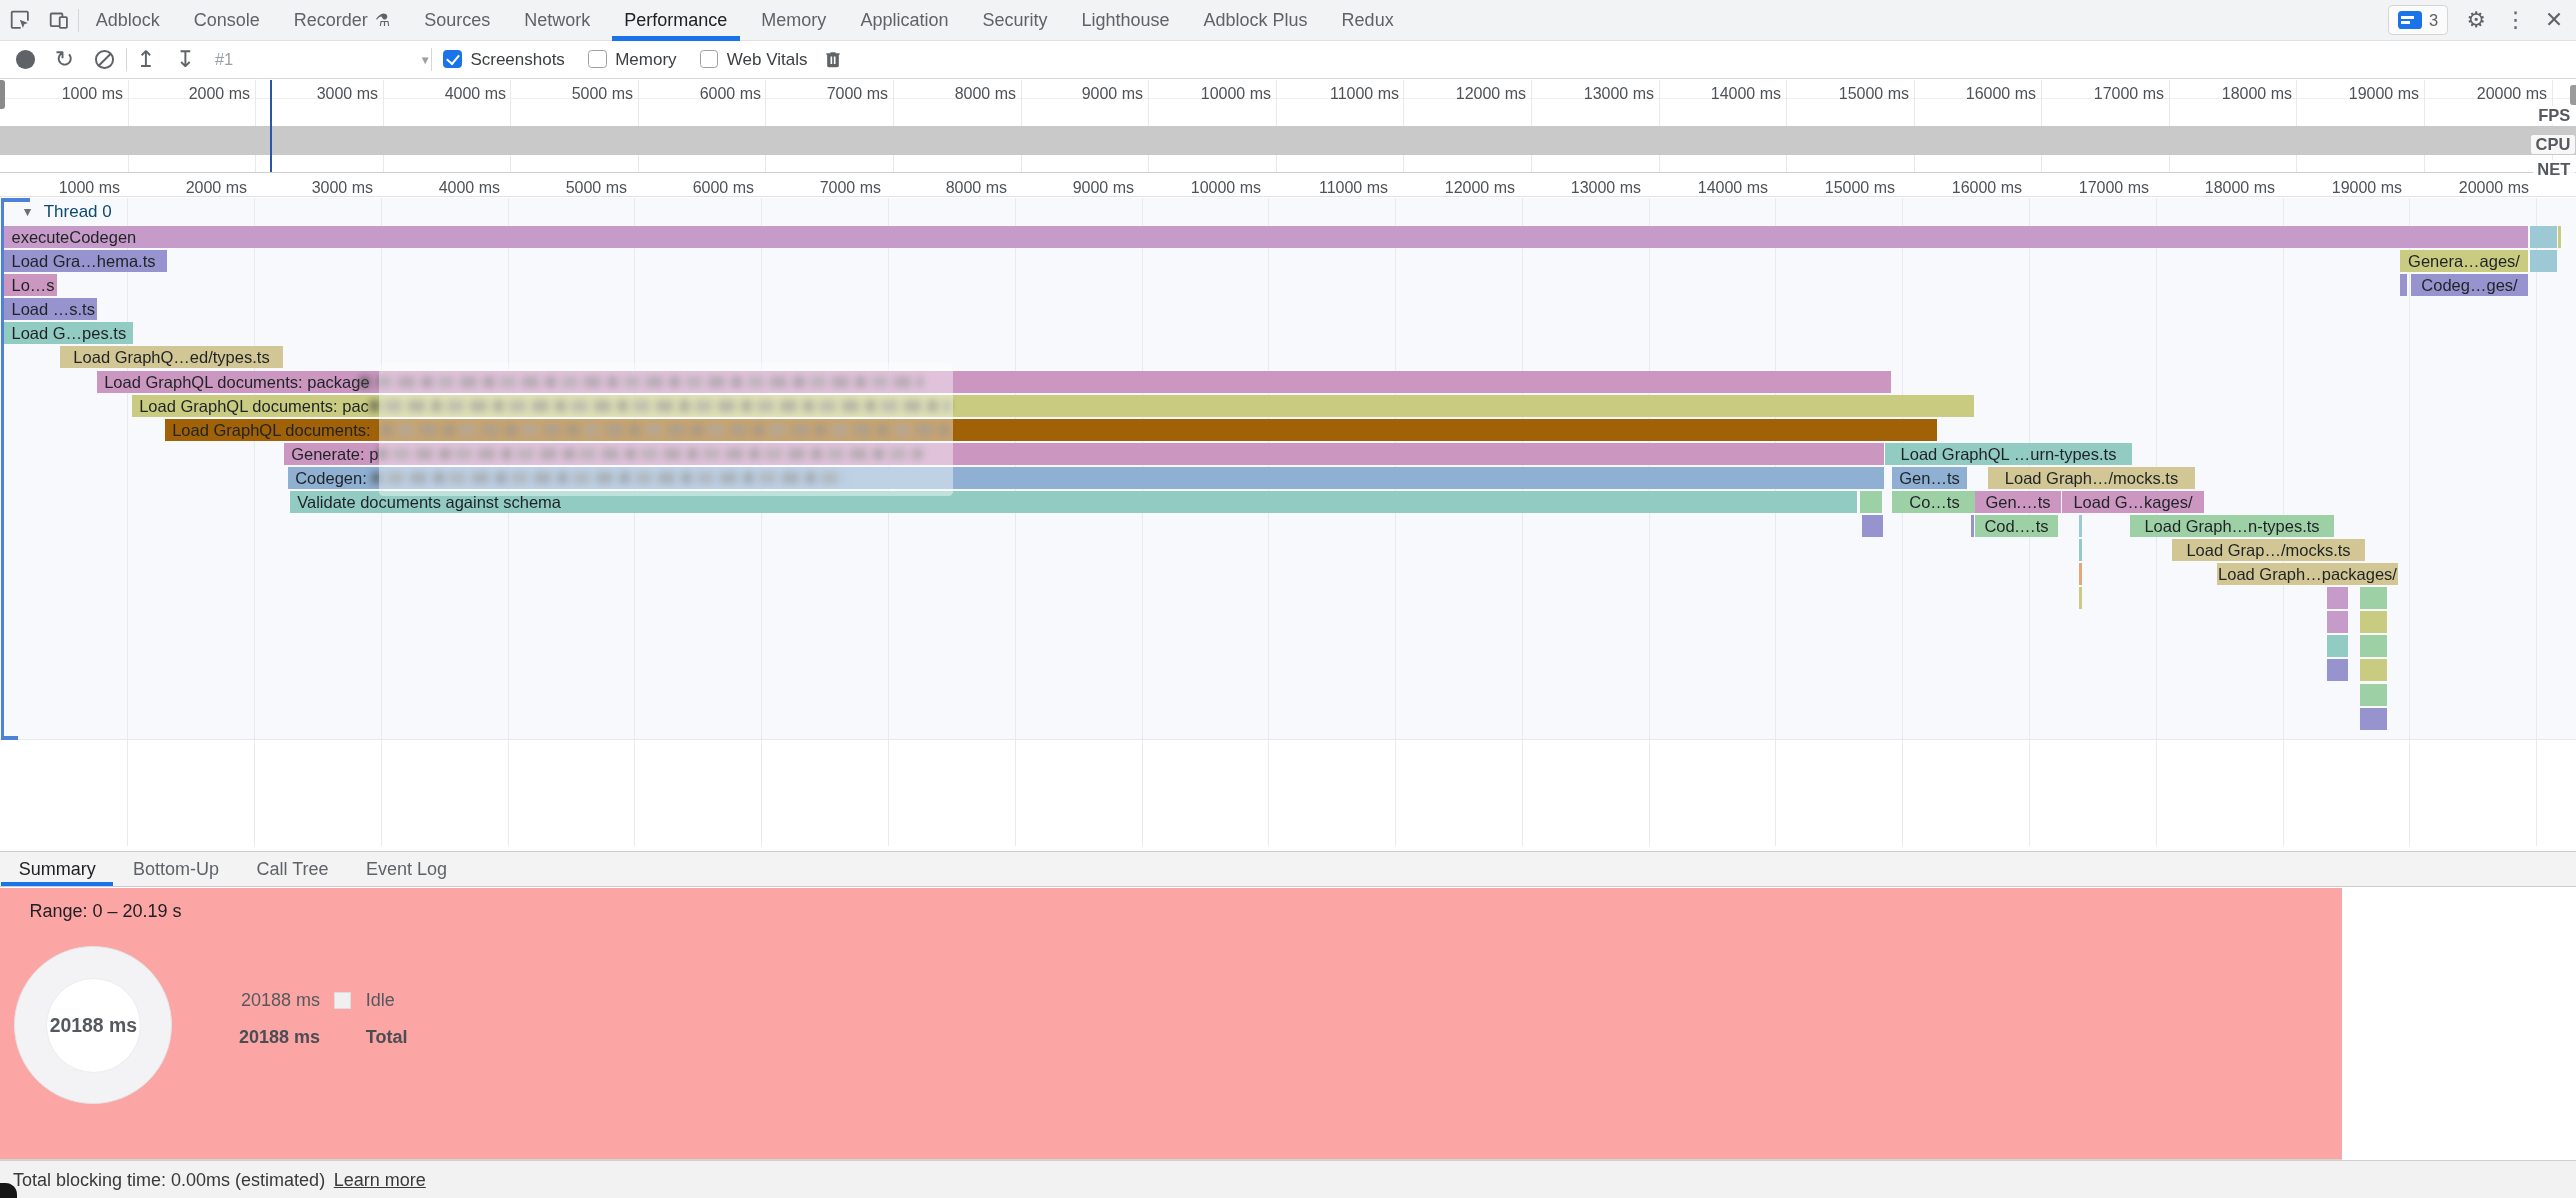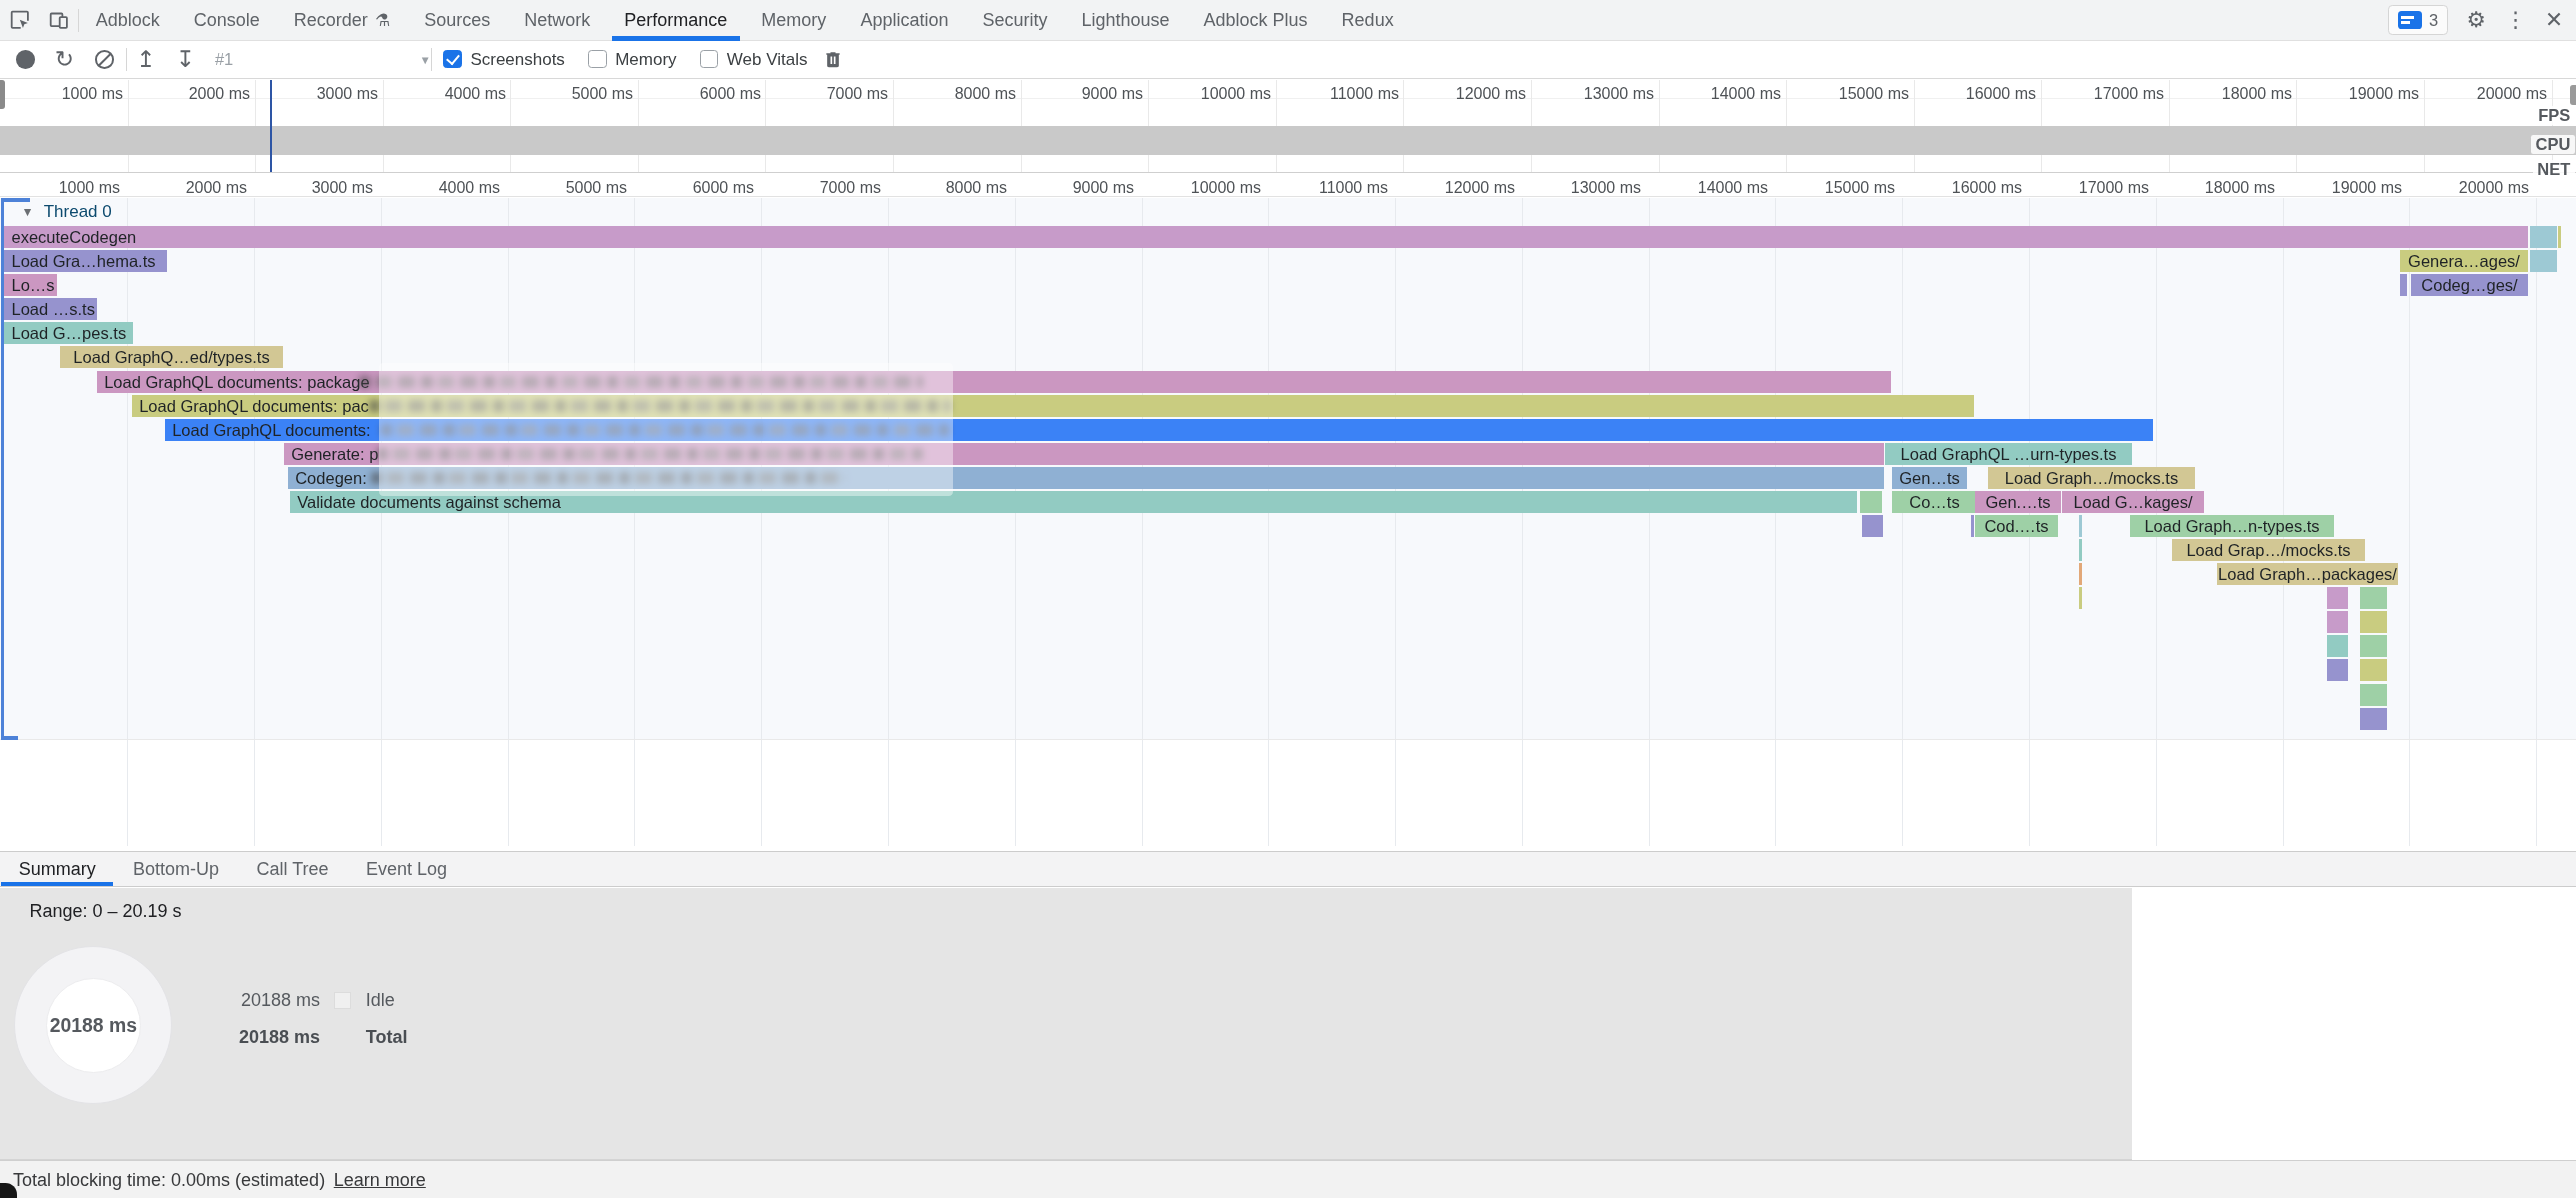--- a/index.html
+++ b/index.html
@@ -72,21 +72,21 @@
   .bar.center .lbl { padding-left:0; }
   .smudge { position:absolute; top:5px; height:12.2px; border-radius:2.9px; opacity:.6; filter:blur(3.6px);
     background:repeating-linear-gradient(90deg,#4a4a4a 0 11.5px,rgba(0,0,0,0) 11.5px 16.5px,#6d6d6d 16.5px 33px,rgba(0,0,0,0) 33px 39px,#585858 39px 56px,rgba(0,0,0,0) 56px 62px); }
   #blur-overlay { position:absolute; left:379px; top:165px; width:574px; height:133px; background:rgba(255,255,255,.42); border-radius:4.3px; }
 
   
   #bottom-tabstrip { left:0; top:851px; width:2576px; height:36px; background:#f3f3f4; border-top:0.7px solid #ccc; border-bottom:0.7px solid #ccc; display:flex; }
   .btab { position:relative; display:flex; align-items:center; padding:0 18.7px; font-size:18px; color:#5f6368; }
   .btab.active { color:#202124; }
   .btab.active::after { content:""; position:absolute; left:1.4px; right:1.4px; bottom:0; height:3.6px; background:#1a73e8; }
-  #summary-body { left:0; top:888px; width:2132px; height:272px; background:#e5e5e5; border-bottom:0.7px solid #d4d4d4;text-decoration:underline; }
+  #summary-body { left:0; top:888px; width:2342px; height:272px; background:#fca5a5; border-bottom:0.7px solid #d4d4d4;text-decoration:underline; }
   #range-text { position:absolute; left:29.5px; top:13px; font-size:18px; color:#202124; }
   #donut { position:absolute; left:14.4px; top:58px; width:158px; height:158px; border-radius:50%; background:#f3f3f5; border:0.7px solid #e3e3e6; display:flex; align-items:center; justify-content:center; }
   #donut-hole { width:95px; height:95px; border-radius:50%; background:#fff; border:0.7px solid #ececee; display:flex; align-items:center; justify-content:center; }
   #donut-label { font-size:19.4px; font-weight:bold; color:#55595e; }
   #legend { position:absolute; left:230px; top:102px; display:flex; flex-direction:column; gap:16px; }
   .leg-row { display:flex; align-items:center; gap:14.4px; }
   .leg-val { width:90px; text-align:right; font-size:18px; color:#55595e; }
   .leg-swatch { width:17px; height:17px; background:#f0f0f0; border:0.7px solid #dcdcdc; }
   .leg-swatch.none { visibility:hidden; }
   .leg-name { font-size:18px; color:#55595e; }
@@ -319,21 +319,21 @@
       <div class="bar center" style="left: 2400px; top: 52px; width: 128px; background: rgb(201, 204, 128);"><span class="lbl">Genera…ages/</span></div>
       <div class="bar" style="left: 2530px; top: 52px; width: 27px; background: rgb(157, 201, 212);"></div>
       <div class="bar" style="left: 4.3px; top: 76px; width: 53px; background: rgb(203, 151, 193);"><span class="lbl">Lo…s</span></div>
       <div class="bar" style="left: 2400px; top: 76px; width: 7.2px; background: rgb(150, 147, 206);"></div>
       <div class="bar center" style="left: 2411px; top: 76px; width: 117px; background: rgb(150, 147, 206);"><span class="lbl">Codeg…ges/</span></div>
       <div class="bar" style="left: 4.3px; top: 100px; width: 93px; background: rgb(150, 147, 206);"><span class="lbl">Load …s.ts</span></div>
       <div class="bar" style="left: 4.3px; top: 124px; width: 129px; background: rgb(146, 203, 194);"><span class="lbl">Load G…pes.ts</span></div>
       <div class="bar center" style="left: 60px; top: 148px; width: 223px; background: rgb(210, 199, 148);"><span class="lbl">Load GraphQ…ed/types.ts</span></div>
       <div class="bar" style="left: 97px; top: 173px; width: 1794px; background: rgb(203, 151, 193);"><span class="lbl">Load GraphQL documents: package</span><div class="smudge" style="left: 262px; width: 564px;"></div></div>
       <div class="bar" style="left: 132px; top: 197px; width: 1842px; background: rgb(201, 204, 128);"><span class="lbl">Load GraphQL documents: pac</span><div class="smudge" style="left: 237px; width: 582px;"></div></div>
-      <div class="bar" style="left: 165px; top: 221px; width: 1988px; background: #3b82f6;"><span class="lbl">Load GraphQL documents: </span><div class="smudge" style="left: 216px; width: 568px;"></div></div>
+      <div class="bar" style="left: 165px; top: 221px; width: 1772px; background: #a16207;"><span class="lbl">Load GraphQL documents: </span><div class="smudge" style="left: 216px; width: 568px;"></div></div>
       <div class="bar" style="left: 284px; top: 245px; width: 1600px; background: rgb(203, 151, 193);"><span class="lbl">Generate: p</span><div class="smudge" style="left: 93px; width: 546px;"></div></div>
       <div class="bar center" style="left: 1885px; top: 245px; width: 247px; background: rgb(146, 203, 194);"><span class="lbl">Load GraphQL …urn-types.ts</span></div>
       <div class="bar" style="left: 288px; top: 269px; width: 1596px; background: rgb(143, 176, 211);"><span class="lbl">Codegen: </span><div class="smudge" style="left: 83px; width: 474px;"></div></div>
       <div class="bar center" style="left: 1892px; top: 269px; width: 75px; background: rgb(143, 176, 211);"><span class="lbl">Gen…ts</span></div>
       <div class="bar center" style="left: 1968px; top: 269px; width: 207px; background: rgb(210, 199, 148); margin-left: 20px;"><span class="lbl">Load Graph…/mocks.ts</span></div>
       <div class="bar" style="left: 290px; top: 293px; width: 1567px; background: rgb(146, 203, 194);"><span class="lbl">Validate documents against schema</span></div>
       <div class="bar" style="left: 1860px; top: 293px; width: 22px; background: rgb(158, 208, 166);"></div>
       <div class="bar center" style="left: 1892px; top: 293px; width: 85px; background: rgb(158, 208, 166);"><span class="lbl">Co…ts</span></div>
       <div class="bar center" style="left: 1975px; top: 293px; width: 86px; background: rgb(203, 151, 193);"><span class="lbl">Gen.…ts</span></div>
       <div class="bar center" style="left: 2062px; top: 293px; width: 142px; background: rgb(203, 151, 193);"><span class="lbl">Load G…kages/</span></div>

